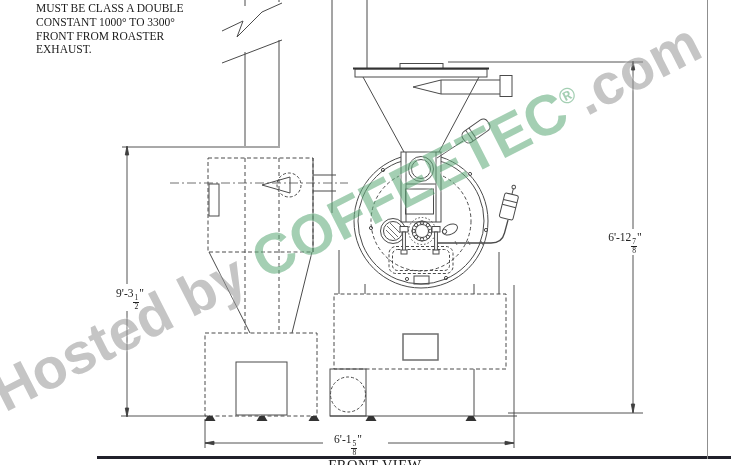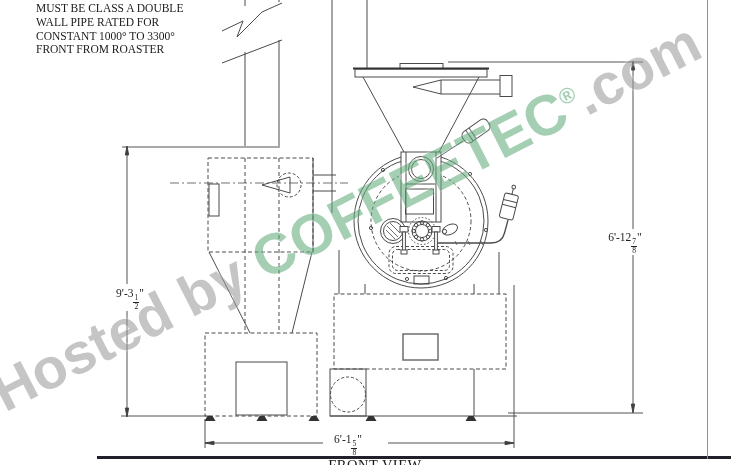--- a/index.html
+++ b/index.html
@@ -206,23 +206,23 @@
       <circle cx="348" cy="394.5" r="17.5" stroke-dasharray="3,2"></circle>
       <line x1="474" y1="369" x2="474" y2="416"></line>
       <line x1="330" y1="416" x2="517" y2="416"></line>
       <path d="M365.5,421 h11 l-3,-5 h-5 z" fill="#333" stroke="none"></path>
       <path d="M465.5,421 h11 l-3,-5 h-5 z" fill="#333" stroke="none"></path>
     </g>
   </svg>
 
   <div class="note">
     <div>MUST BE CLASS A DOUBLE</div>
-    <div>WALL PIPE RATED FOR</div>
     <div>CONSTANT 1000° TO 3300°</div>
     <div>FRONT FROM ROASTER</div>
+    <div>EXHAUST.</div>
   </div>
 
   <div class="dimlabel dim-left">
     <span>9'-3</span><span class="frac">
         <span class="num">1</span>
         <span class="den">2</span>
       </span><span>"</span>
   </div>
   <div class="dimlabel dim-right">
     <span>6'-12</span><span class="frac">

